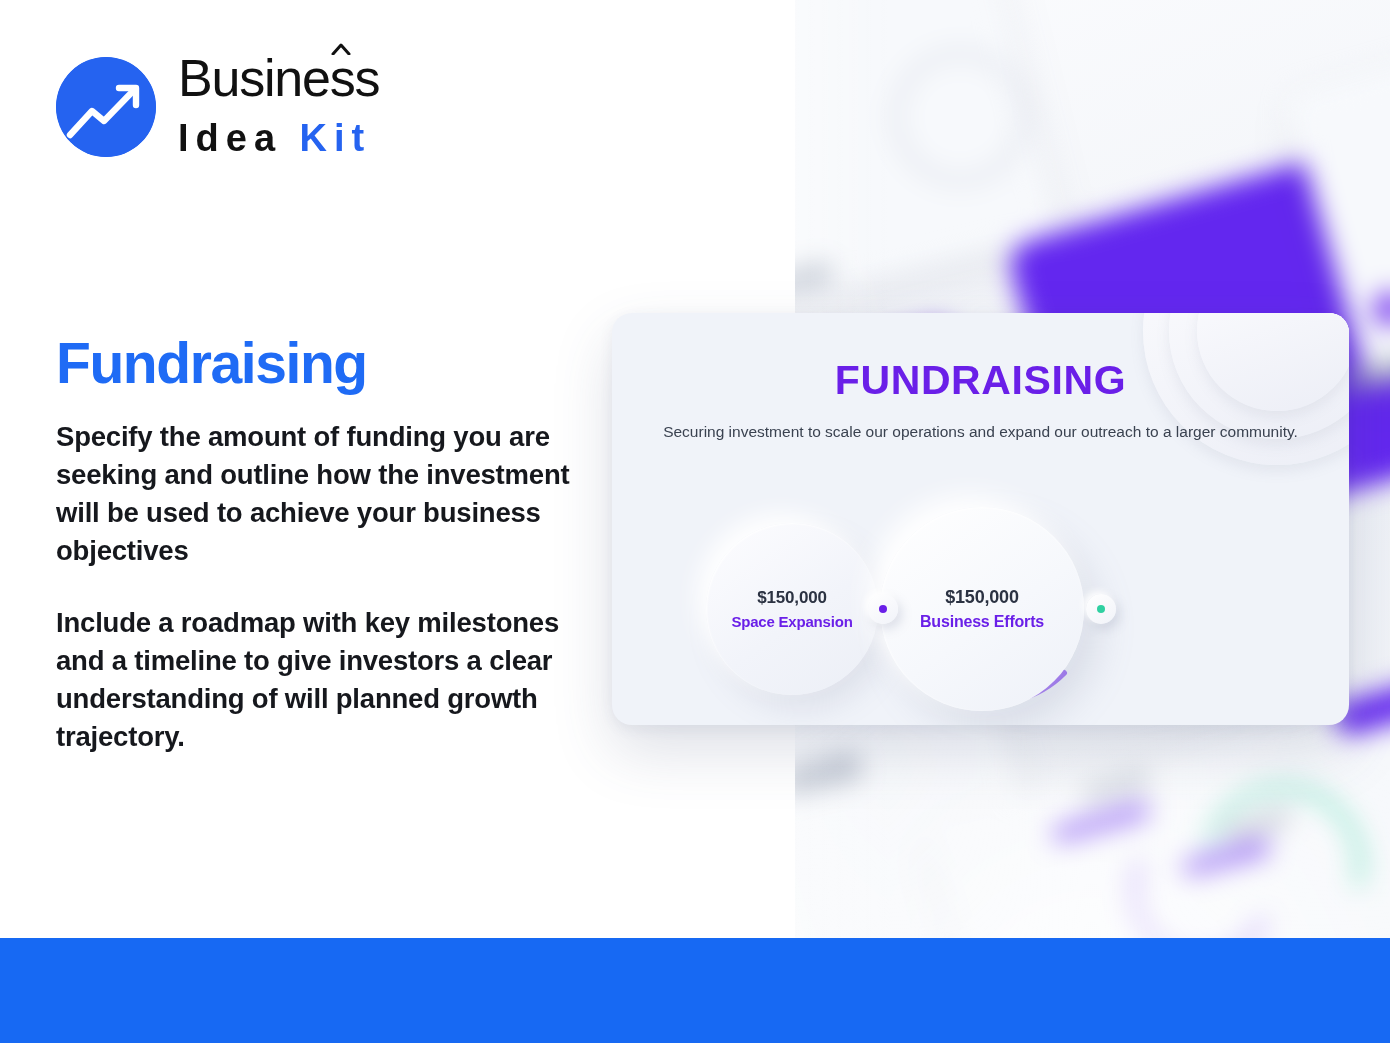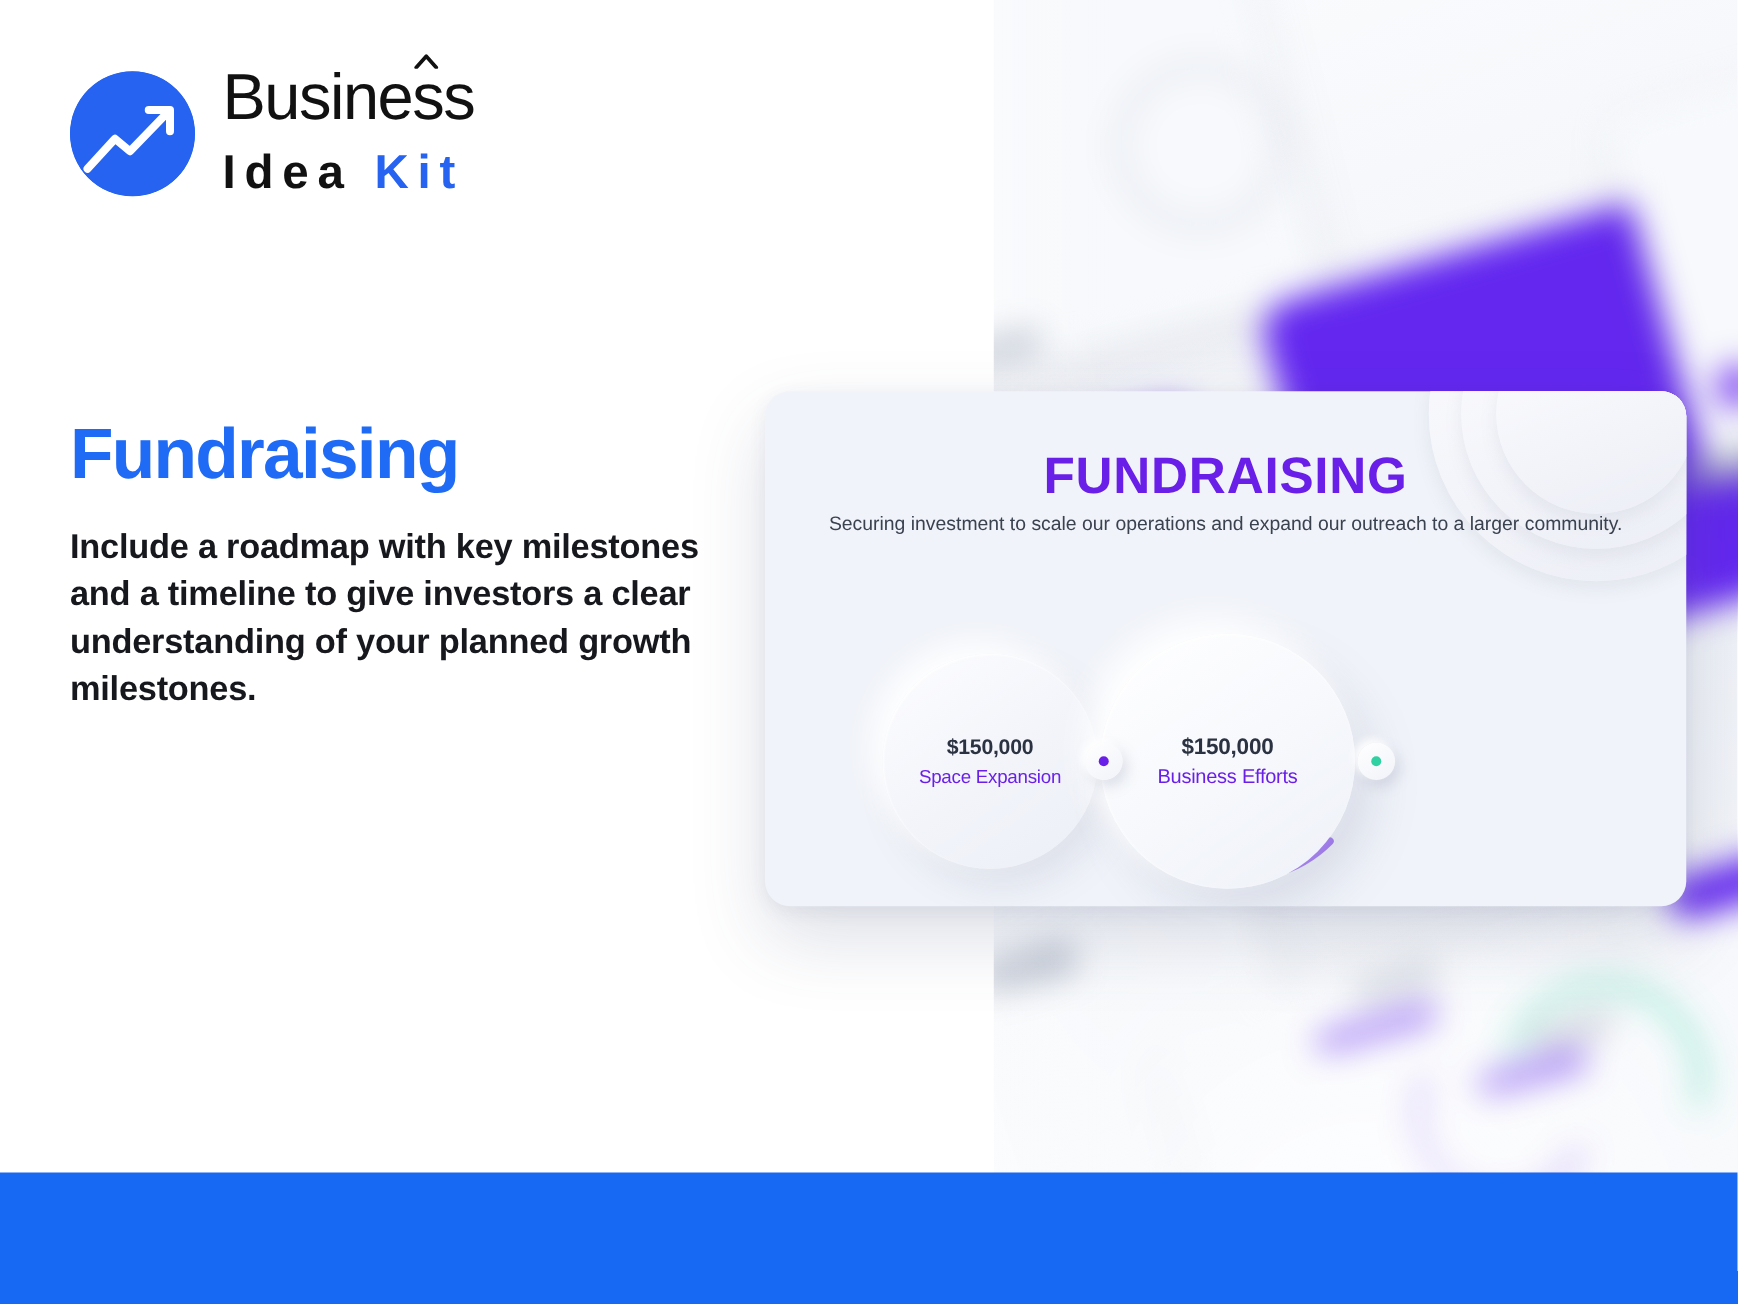--- a/index.html
+++ b/index.html
@@ -220,21 +220,21 @@
     top: 44px;
     text-align: center;
     font-size: 41px;
     font-weight: 700;
     letter-spacing: 0.6px;
     color: #6a1fe8;
   }
   .card-sub {
     position: absolute;
     left: 0; right: 0;
-    top: 96px;
+    top: 108px;
     text-align: center;
     font-size: 15.5px;
     line-height: 1.36;
     color: #3a4250;
     font-weight: 400;
   }
 
   
   .circles {
     position: absolute;
@@ -279,21 +279,21 @@
     font-size: 17px;
     font-weight: 700;
     color: #2b3242;
     letter-spacing: -0.2px;
     line-height: 1.2;
   }
   .bubble.center .amount { font-size: 18px; }
   .cat {
     margin-top: 5px;
     font-size: 15px;
-    font-weight: 400;
+    font-weight: 700;
     color: #6a1fe8;
     letter-spacing: -0.2px;
     white-space: nowrap;
   }
   .bubble.center .cat { font-size: 16px; }
 
   
   .arc-wrap {
     position: absolute;
     left: 254px;
@@ -370,21 +370,22 @@
         <div class="logo-line2">
           <span>Idea</span>
           <span class="kit">Kit</span>
         </div>
       </div>
     </div>
 
     <h1 class="headline">Fundraising</h1>
 
     <div class="body-copy">
-      <p>Include a roadmap with key milestones and a timeline to give investors a clear understanding of your planned growth milestones.</p>
+      <p>Specify the amount of funding you are seeking and outline how the investment will be used to achieve your business objectives</p>
+      <p>Include a roadmap with key milestones and a timeline to give investors a clear understanding of will planned growth trajectory.</p>
     </div>
   </div>
 
   <div class="photo-area">
     <div class="blur-layer">
 
       <div class="bg-slide" style="left:-140px; top:20px; width:430px; height:330px; transform:rotate(-14deg);"></div>
       <div class="bg-purple" style="left:-70px; top:418px; width:300px; height:86px; transform:rotate(-14deg);"></div>
       <div class="bg-grayline" style="left:-50px; top:340px; width:150px; height:20px; transform:rotate(-14deg);"></div>
       <div class="bg-ring" style="left:160px; top:110px; width:120px; height:120px; transform:rotate(-14deg);"></div>

